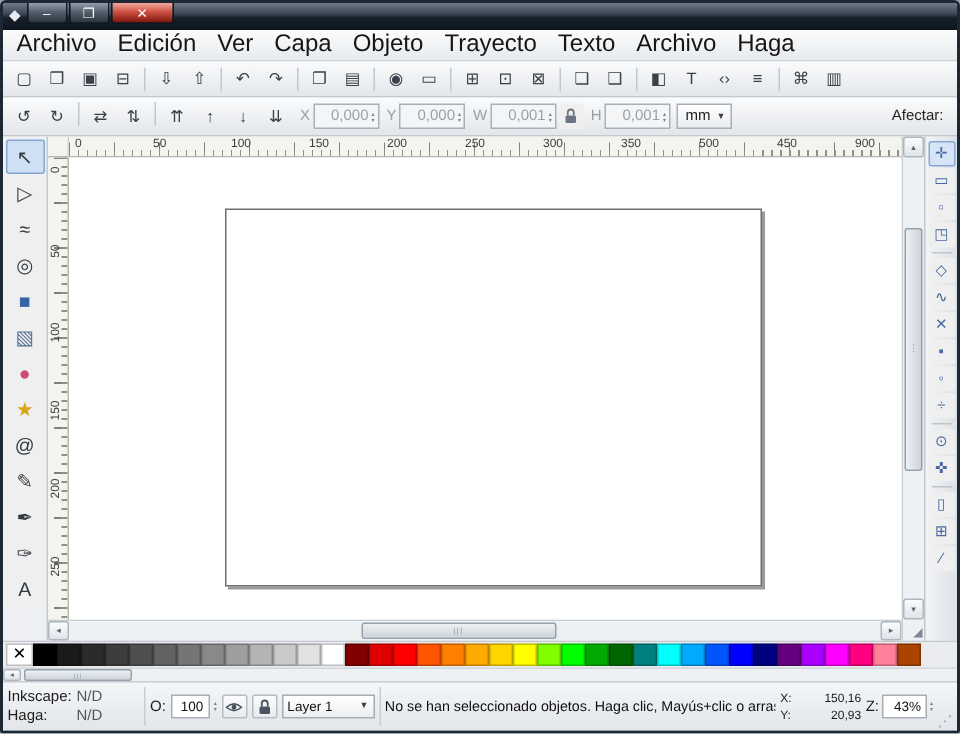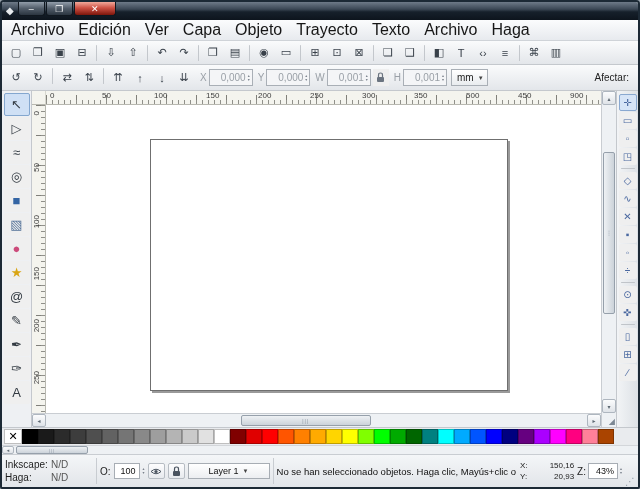--- a/index.html
+++ b/index.html
@@ -85,21 +85,21 @@
   .statusbar { height:33px; display:flex; align-items:center; gap:3px; padding:0 3px; background:linear-gradient(#f4f6f8,#e2e5e9); border-top:1px solid #c9cdd2; font-size:10px; }
   .fs-block { width:88px; display:flex; flex-direction:column; justify-content:center; }
   .fs-row { display:flex; line-height:13px; }
   .fs-row .lbl { color:#1d1d1d; width:46px; }
   .fs-row .val { color:#555; }
   .vsep { width:1px; height:26px; background:#c8ccd1; }
   .obox, .zbox { height:16px; border:1px solid #a7adb4; background:#fff; display:flex; align-items:center; justify-content:flex-end; padding:0 3px; font-size:9px; color:#111; }
   .obox { width:26px; } .zbox { width:30px; }
   .slabel { color:#1d1d1d; }
   .minibtn { width:17px; height:16px; display:flex; align-items:center; justify-content:center; border:1px solid #b6bcc3; border-radius:2px; background:linear-gradient(#fdfdfe,#e7eaee); }
-  .layer-dd { height:16px; min-width:62px; border:1px solid #a7adb4; background:linear-gradient(#ffffff,#eceef1); display:flex; align-items:center; gap:4px; padding:0 20px; font-size:9px; color:#111; }
+  .layer-dd { height:16px; min-width:62px; border:1px solid #a7adb4; background:linear-gradient(#ffffff,#eceef1); display:flex; align-items:center; gap:4px; padding:0 3px; font-size:9px; color:#111; }
   .layer-dd .arrow { font-size:6px; color:#444; margin-left:auto; }
   .msg { flex:1; overflow:hidden; white-space:nowrap; font-size:9.5px; color:#101010; }
   .xy-block { display:flex; flex-direction:column; width:54px; font-family:"DejaVu Sans Mono",monospace; font-size:8px; color:#1a1a1a; }
   .xyrow { display:flex; justify-content:space-between; line-height:11px; }
   .z-block { display:flex; align-items:center; gap:2px; }
   .grip { align-self:flex-end; font-size:10px; color:#98a2ac; line-height:11px; }
 </style>
 </head>
 <body>
 

